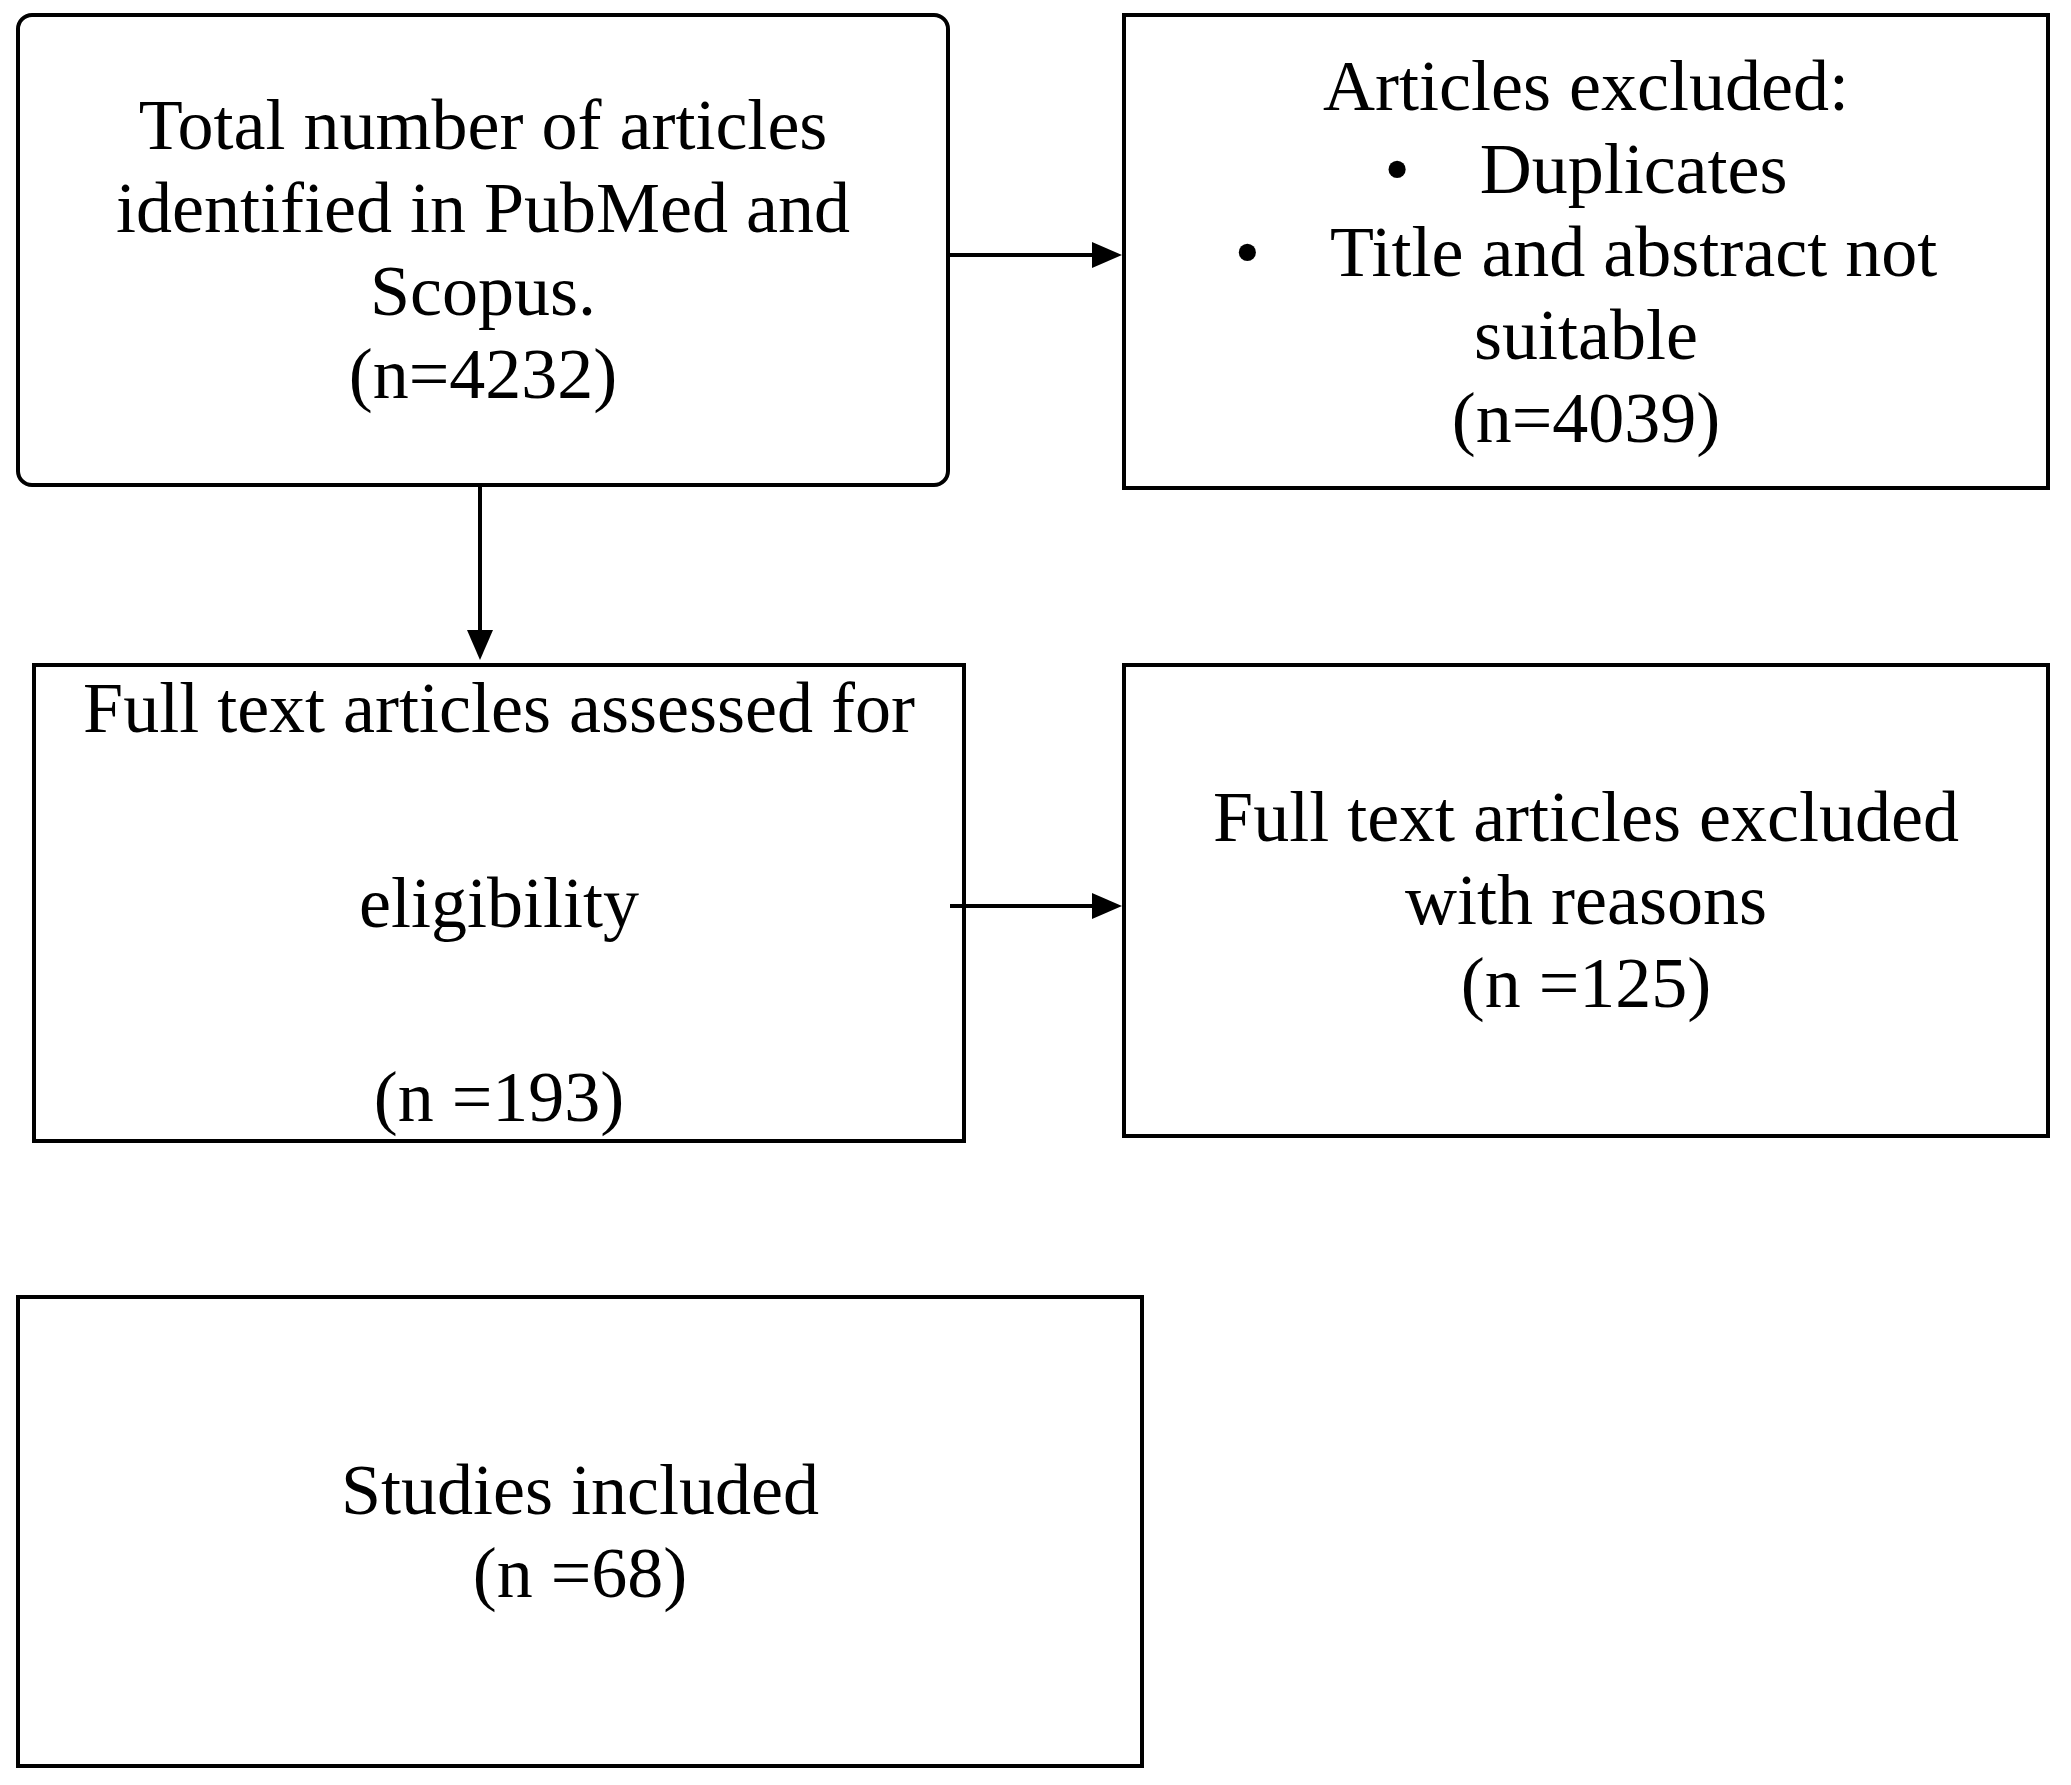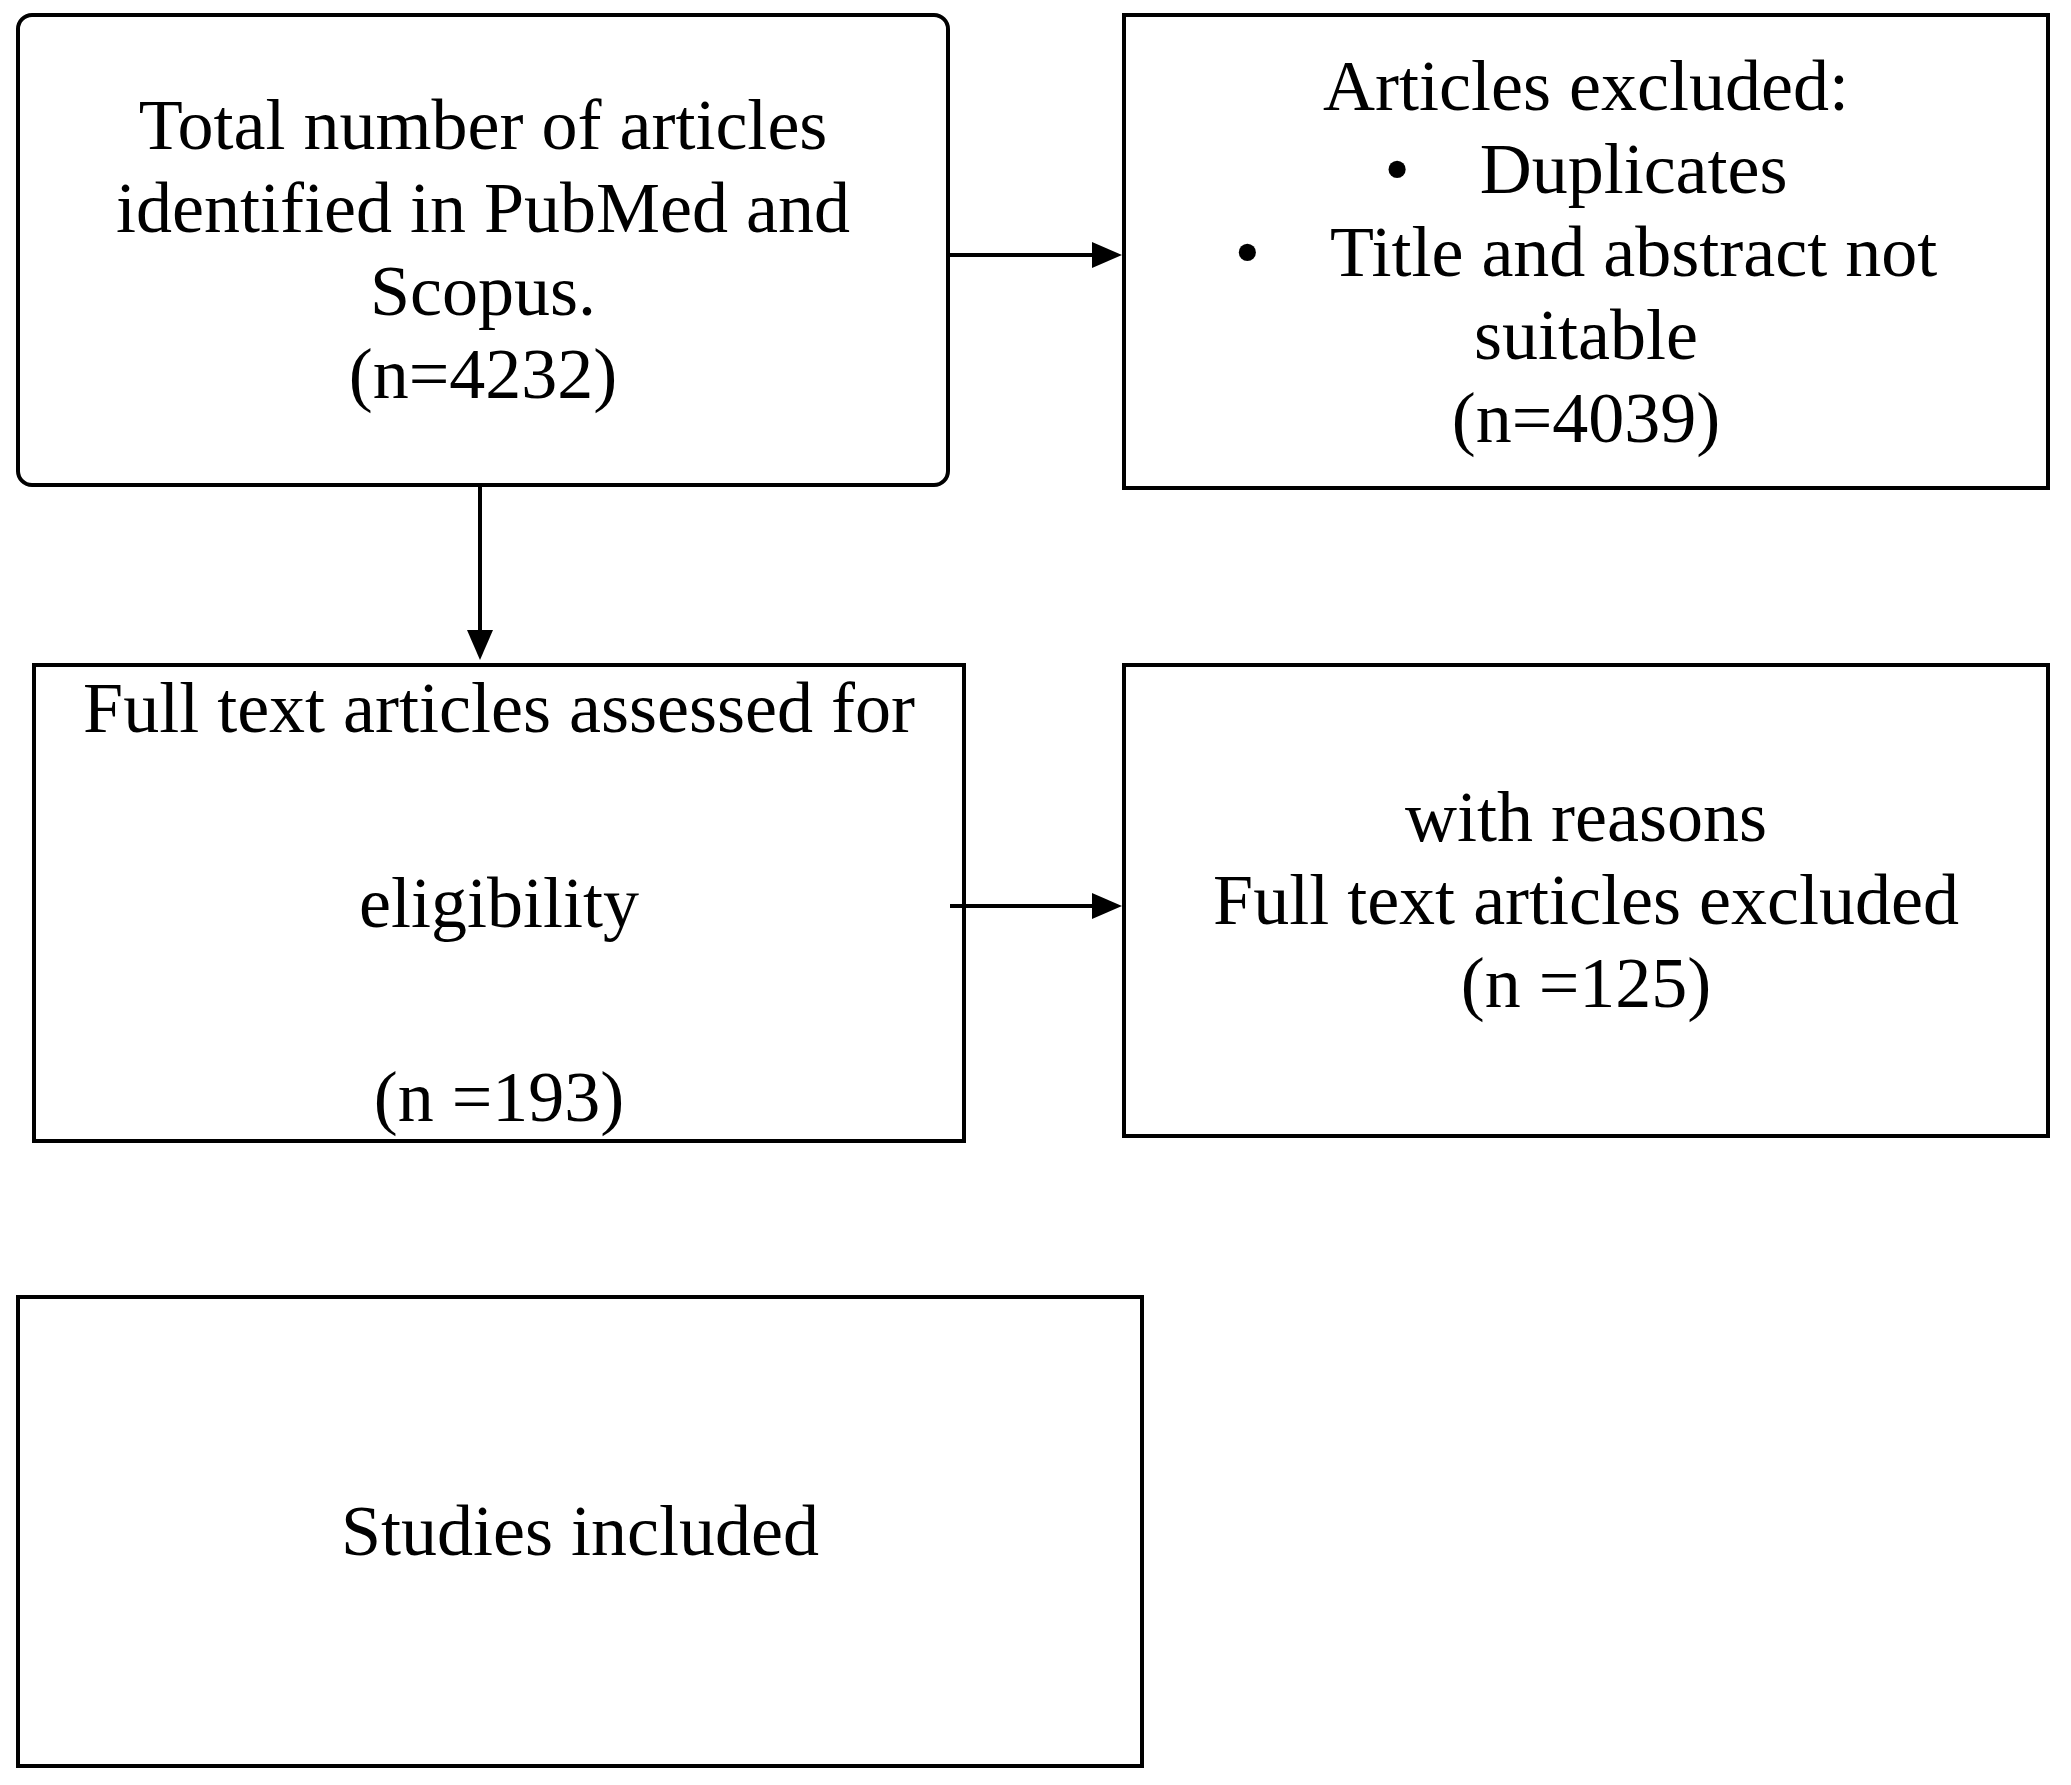--- a/index.html
+++ b/index.html
@@ -89,27 +89,28 @@
     <div class="line">(n=4039)</div>
   </div>
 
   <div class="box" style="left:32px; top:663px; width:934px; height:480px;justify-content:space-between;">
     <div class="line">Full text articles assessed for</div>
     <div class="line">eligibility</div>
     <div class="line">(n =193)</div>
   </div>
 
   <div class="box" style="left:1122px; top:663px; width:928px; height:475px;">
+    <div class="line">Full text articles excluded</div>
     <div class="line">with reasons</div>
-    <div class="line">Full text articles excluded</div>
     <div class="line">(n =125)</div>
   </div>
 
   <div class="box" style="left:16px; top:1295px; width:1128px; height:473px;">
     <div class="line">Studies included</div>
+    <div class="line">(n =68)</div>
   </div>
 
   <div>
     <div class="hline" style="left:950px; top:253px; width:144px;"></div>
     <div class="arrowhead-right" style="left:1092px; top:242px;"></div>
   </div>
 
   <div>
     <div class="vline" style="left:478px; top:487px; height:145px;"></div>
     <div class="arrowhead-down" style="left:467px; top:630px;"></div>

